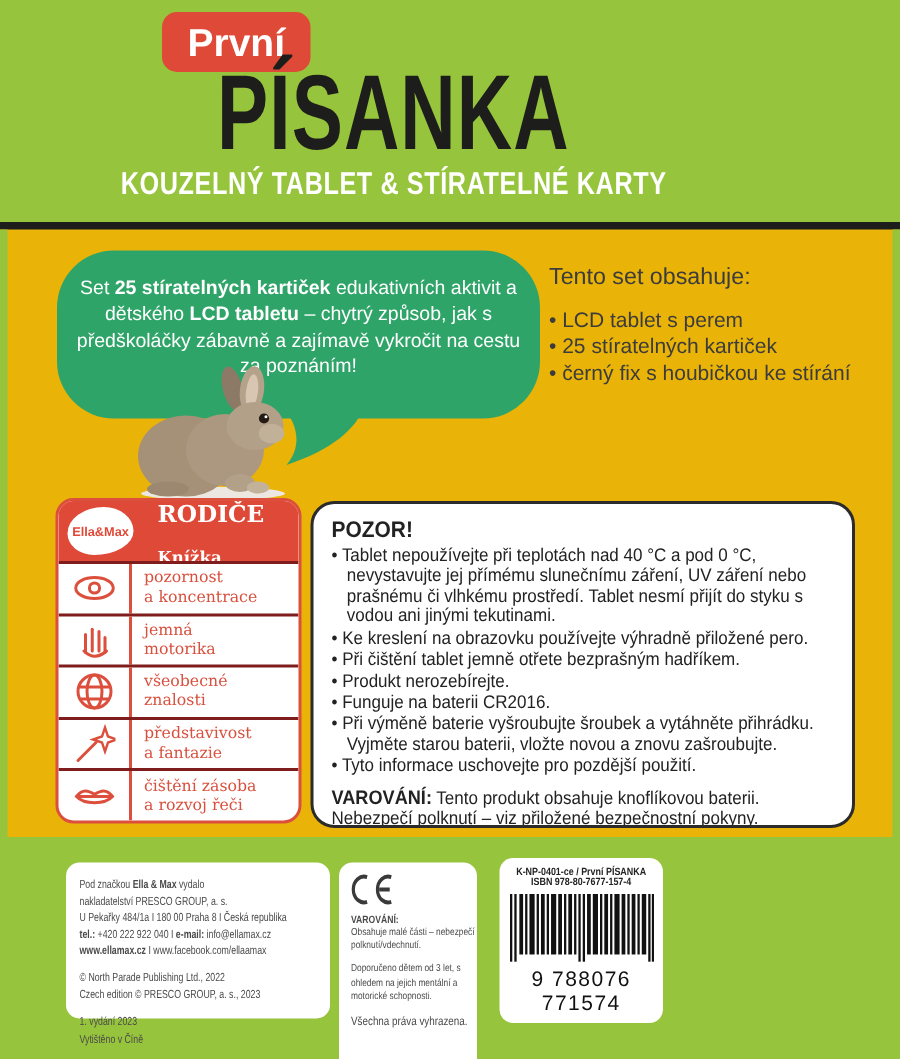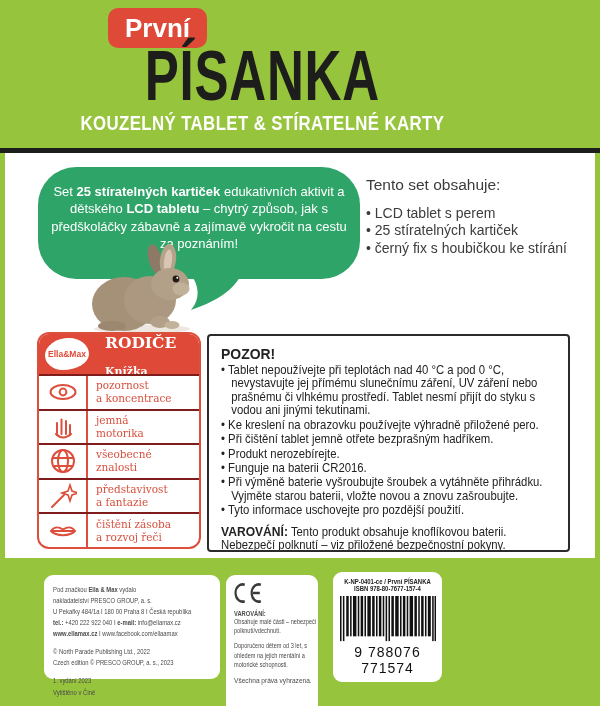--- a/index.html
+++ b/index.html
@@ -1,16 +1,16 @@
 <!DOCTYPE html>
 <html><head>
 <meta charset="utf-8">
 <style>
   html,body{margin:0;padding:0;background:#e8e8e8;}
-  .page{position:relative;width:600px;height:706px;background:#ffffff;overflow:hidden;
+  .page{position:relative;width:600px;height:706px;background:#eab308;overflow:hidden;
         font-family:"Liberation Sans",sans-serif;}
   
   .header-band{position:absolute;left:0;top:0;width:600px;height:148px;background:#97C43D;}
   .badge{position:absolute;left:108px;top:8px;width:99px;height:40px;background:#DF4937;
          border-radius:10px;display:flex;align-items:center;justify-content:center;
          color:#fff;font-size:26px;font-weight:bold;}
   .title-wrap{position:absolute;left:0;top:40px;width:524px;text-align:center;}
   .title-wrap span{display:inline-block;transform:scaleX(0.72);transform-origin:center;
          font-size:71px;font-weight:bold;letter-spacing:1px;color:#1D1D1B;line-height:1;}
   .subtitle-wrap{position:absolute;left:0;top:111px;width:524px;text-align:center;}
@@ -41,21 +41,21 @@
   .parents-header-text{color:#fff;font-family:"DejaVu Serif",serif;line-height:1.05;}
   .ph-title{font-size:15.5px;font-weight:bold;}
   .ph-sub{font-size:11px;font-weight:bold;margin-top:14px;}
   .parents-rows{flex:1;display:grid;grid-template-rows:repeat(5,1fr);}
   .p-row{display:grid;grid-template-columns:49px 1fr;border-top:2px solid #7f1d1d;}
   .p-icon{display:flex;align-items:center;justify-content:center;border-right:2px solid #DC4F3C;}
   .p-label{font-family:"DejaVu Serif",serif;font-size:10.5px;color:#D8503E;line-height:1.25;
            display:flex;flex-direction:column;justify-content:center;padding-left:8px;}
   
   .pozor{position:absolute;left:207px;top:334px;width:363px;height:218px;box-sizing:border-box;
-         border:2.5px solid #2B2B2B;border-radius:4px;background:#fff;padding:9px 12px;overflow:hidden;}
+         border:2.5px solid #2B2B2B;border-radius:16px;background:#fff;padding:9px 12px;overflow:hidden;}
   .pozor-inner{width:360px;transform:scaleX(0.93);transform-origin:0 0;color:#222;}
   .pozor-title{font-size:15px;font-weight:bold;margin-bottom:2px;}
   .pozor-item{font-size:12.2px;line-height:1.1;padding-left:11px;text-indent:-11px;margin-bottom:1px;}
   .pozor-item::before{content:"• ";}
   .pozor-warning{margin-top:7px;font-size:12.2px;line-height:1.12;}
   .pozor-warning .wl{font-weight:bold;font-size:13px;}
   
   .footer-band{position:absolute;left:0;top:558px;width:600px;height:148px;background:#97C43D;}
   .wbox{position:absolute;background:#fff;border-radius:9px;box-sizing:border-box;}
   .pub-box{left:44px;top:575px;width:176px;height:104px;padding:9px 9px;}

